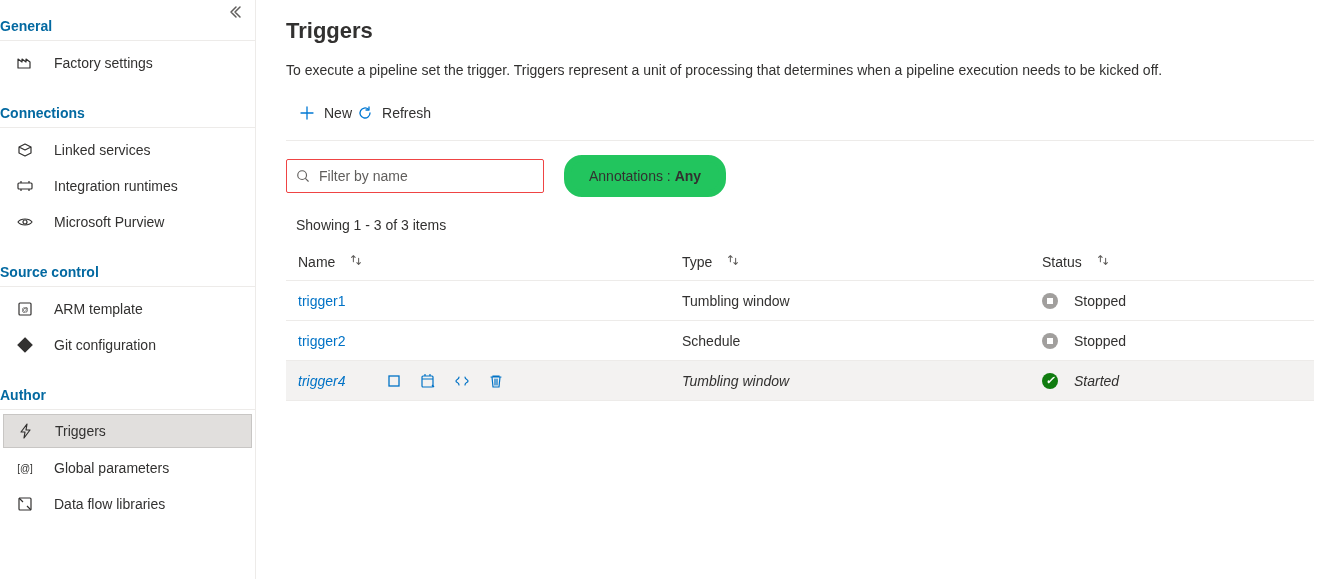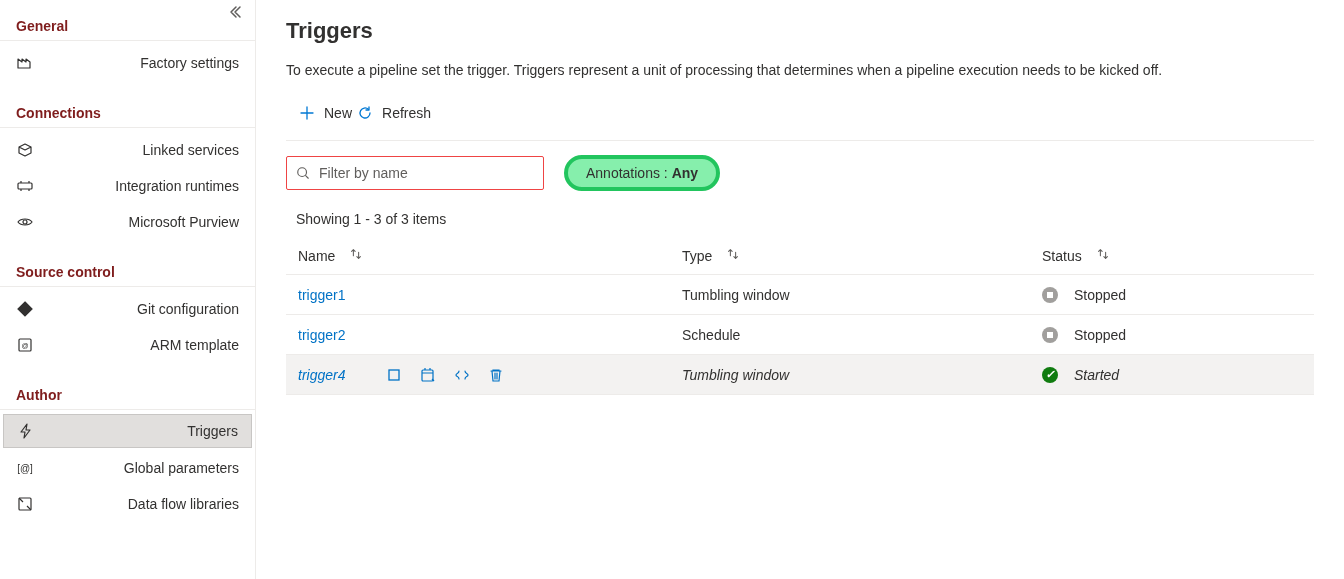--- a/index.html
+++ b/index.html
@@ -24,34 +24,33 @@
     position: absolute;
     top: 4px;
     right: 12px;
     font-size: 16px;
     color: #605e5c;
     cursor: pointer;
   }
   .section-title {
     font-weight: 600;
     font-size: 14px;
-    padding: 10px 16px 6px 16px;
-    color: #7f1d1d;
+    padding: 10px 16px 6px 0;
+    color: #0369a1;
     border-bottom: 1px solid #edebe9;
     margin: 0 0 4px 0;
   }
   .nav-item {
     display: flex;
     align-items: center;
     gap: 20px;
     padding: 9px 16px;
     cursor: pointer;
     font-size: 14px;
     color: #323130;
-    justify-content: space-between;
   }
   .nav-item.active {
     background: #e1dfdd;
     border: 1px solid #c8c6c4;
     margin: 2px 3px;
     padding: 7px 13px;
   }
   .nav-icon {
     width: 18px;
     height: 18px;
@@ -113,26 +112,26 @@
   .search-box input {
     border: none;
     outline: none;
     font-size: 14px;
     flex: 1;
     color: #323130;
   }
   .search-box input::placeholder { color: #605e5c; }
   .search-icon { color: #605e5c; margin-right: 6px; width:16px; height:16px; display:inline-flex; align-items:center; justify-content:center;}
   .pill {
-    border: 4px solid #22c55e;
+    border: 7px solid #22c55e;
     border-radius: 18px;
     padding: 6px 18px;
     font-size: 14px;
     cursor: pointer;
-    background: #86efac;
+    background: #22c55e;
     text-align: right;
   }
   .pill .bold { font-weight: 700; }
   .showing {
     padding: 20px 0 10px 10px;
     font-size: 14px;
     color: #323130;
   }
   table.data {
     width: 100%;
@@ -226,33 +225,33 @@
               <path d="M2 9c3-4 11-4 14 0-3 4-11 4-14 0z" stroke="#323130" stroke-width="1.2" fill="none"></path>
               <circle cx="9" cy="9" r="2" stroke="#323130" stroke-width="1.2" fill="none"></circle>
             </svg>
           </span>
           <span>Microsoft Purview</span>
         </div>
         <div class="section-title section-gap">Source control</div>
         <div class="nav-item">
           <span class="nav-icon">
             <svg width="18" height="18" viewBox="0 0 18 18">
-              <path d="M9 2l7 7-7 7-7-7 7-7z" stroke="#323130" stroke-width="1.2" fill="#323130"></path>
-            </svg>
-          </span>
-          <span>Git configuration</span>
-        </div>
-        <div class="nav-item">
-          <span class="nav-icon">
-            <svg width="18" height="18" viewBox="0 0 18 18">
               <rect x="3" y="3" width="12" height="12" rx="1" stroke="#323130" stroke-width="1.2" fill="none"></rect>
               <text x="9" y="12" text-anchor="middle" font-size="7" fill="#323130">@</text>
             </svg>
           </span>
           <span>ARM template</span>
+        </div>
+        <div class="nav-item">
+          <span class="nav-icon">
+            <svg width="18" height="18" viewBox="0 0 18 18">
+              <path d="M9 2l7 7-7 7-7-7 7-7z" stroke="#323130" stroke-width="1.2" fill="#323130"></path>
+            </svg>
+          </span>
+          <span>Git configuration</span>
         </div>
         <div class="section-title section-gap">Author</div>
         <div class="nav-item active">
           <span class="nav-icon">
             <svg width="18" height="18" viewBox="0 0 18 18">
               <path d="M10 2L4 10h4l-1 6 6-8h-4l1-6z" stroke="#323130" stroke-width="1.2" fill="none" stroke-linejoin="round"></path>
             </svg>
           </span>
           <span>Triggers</span>
         </div>

